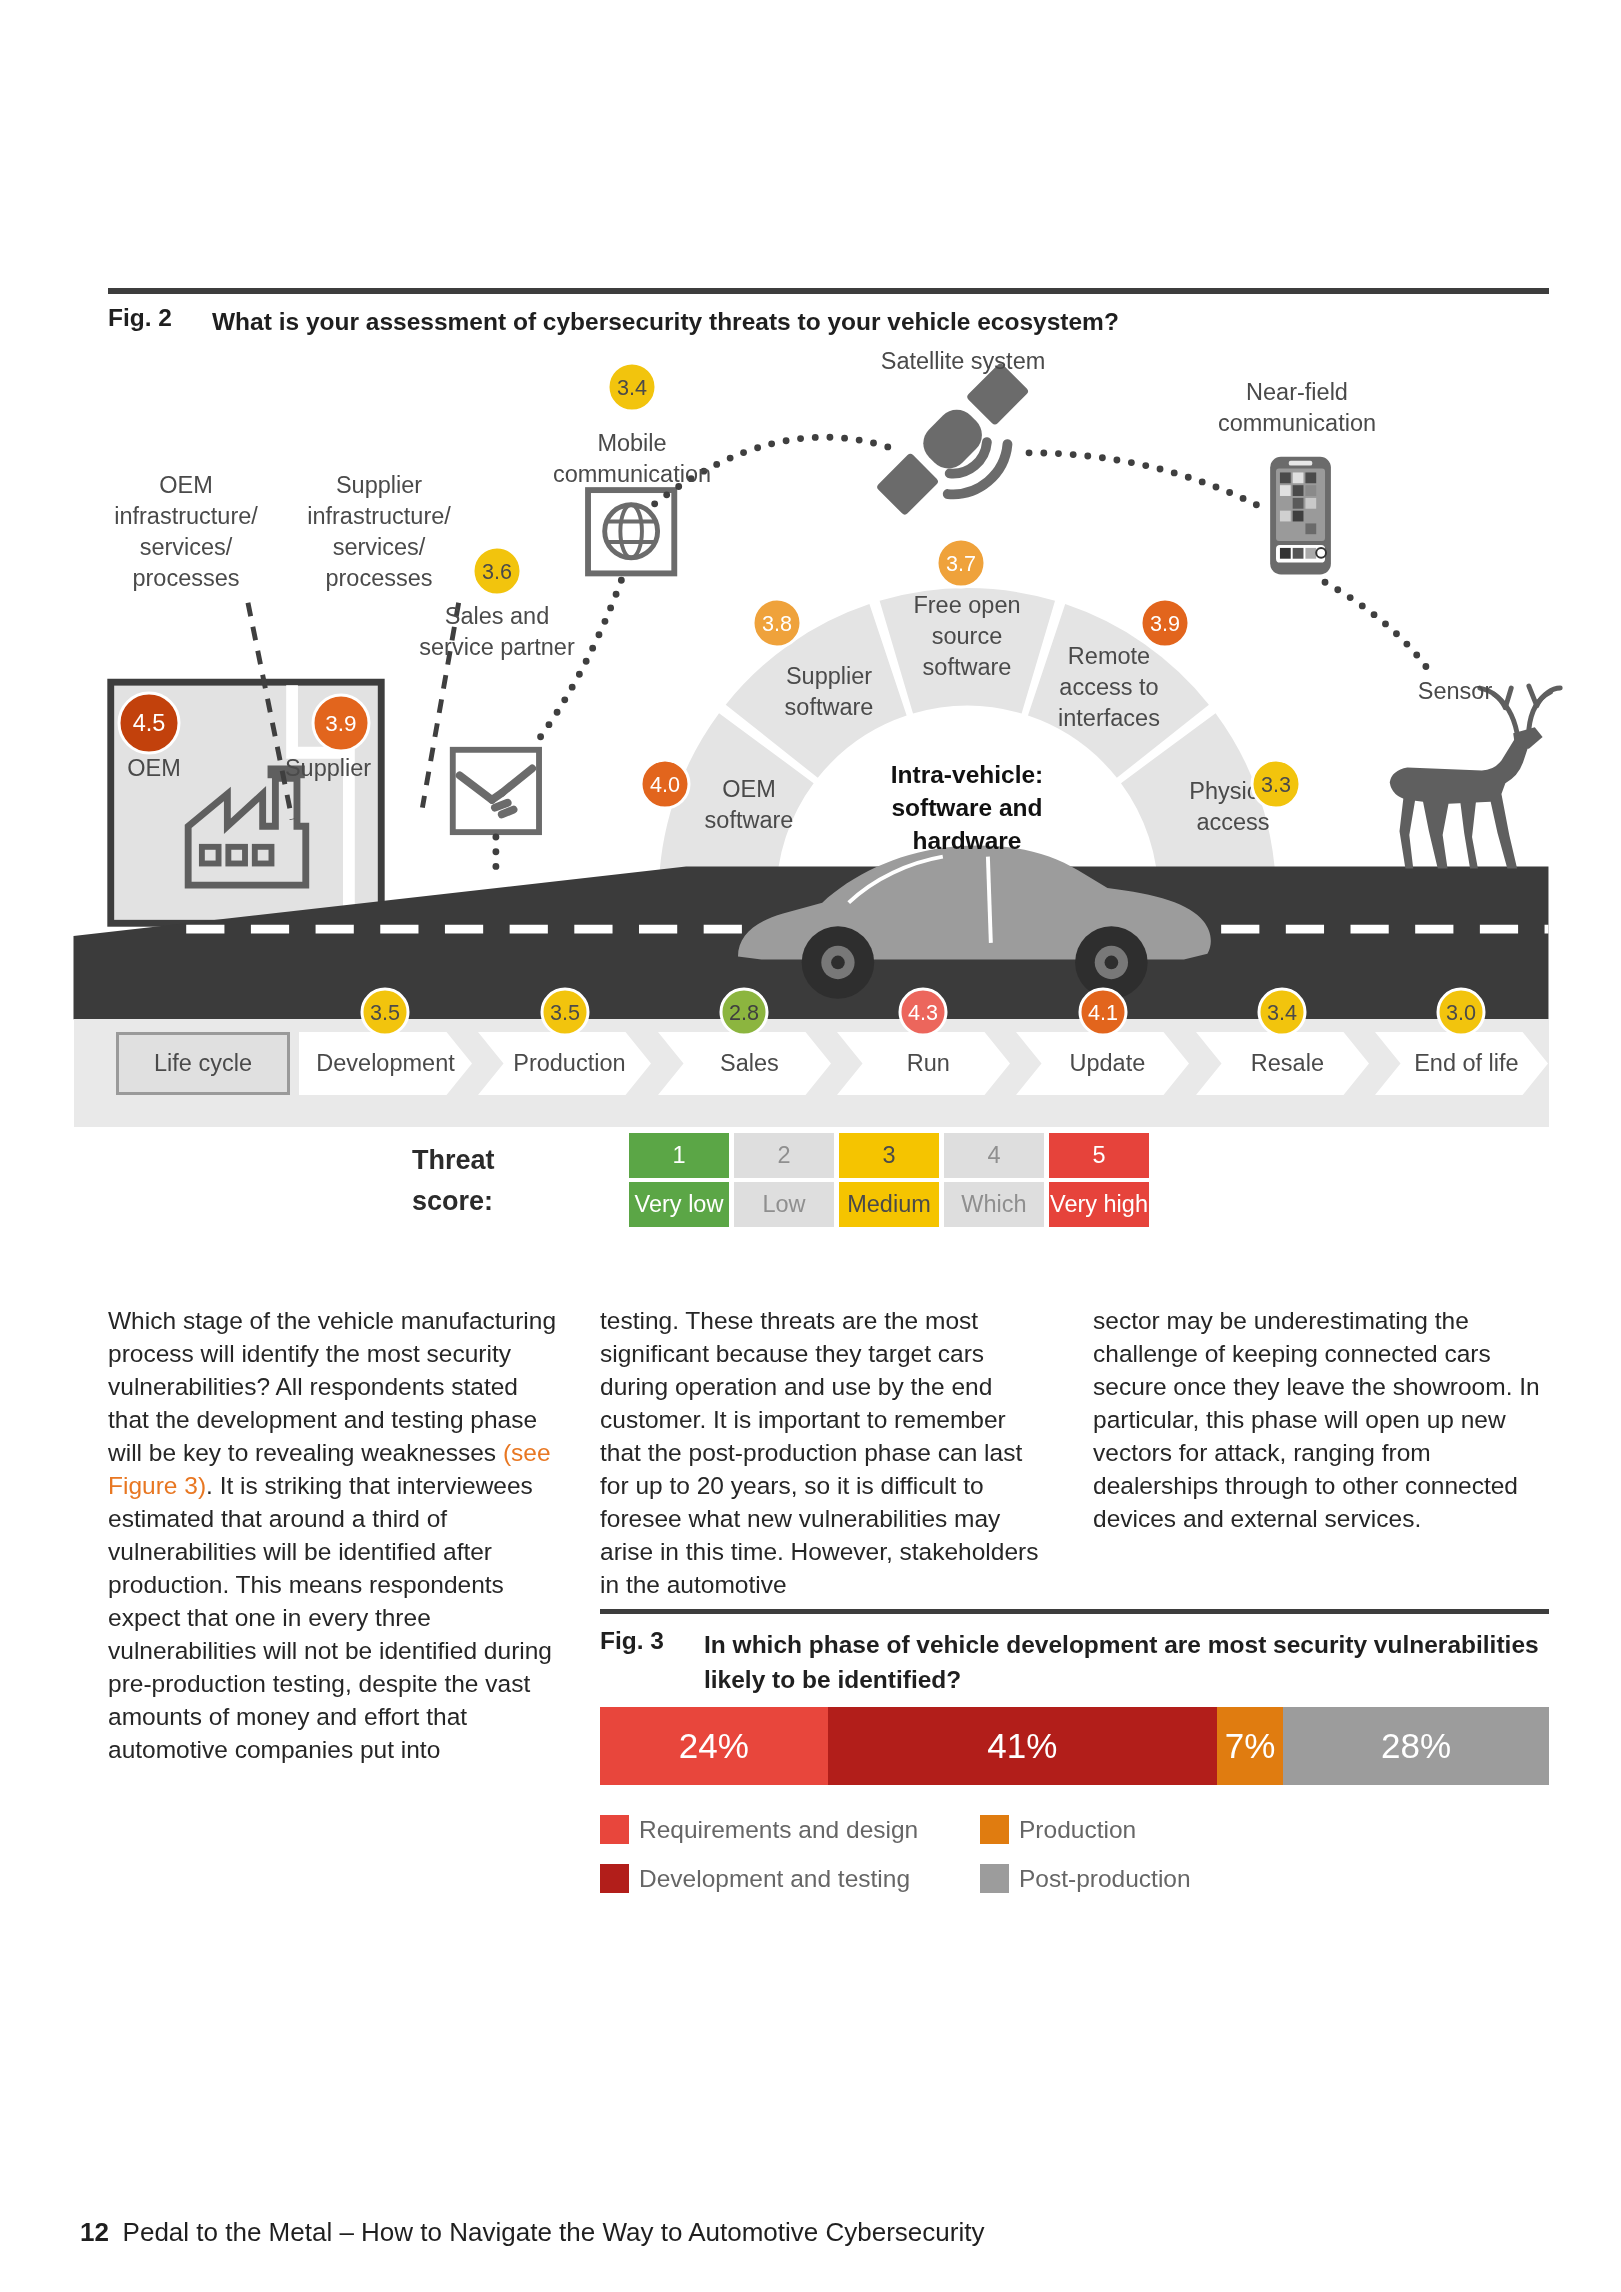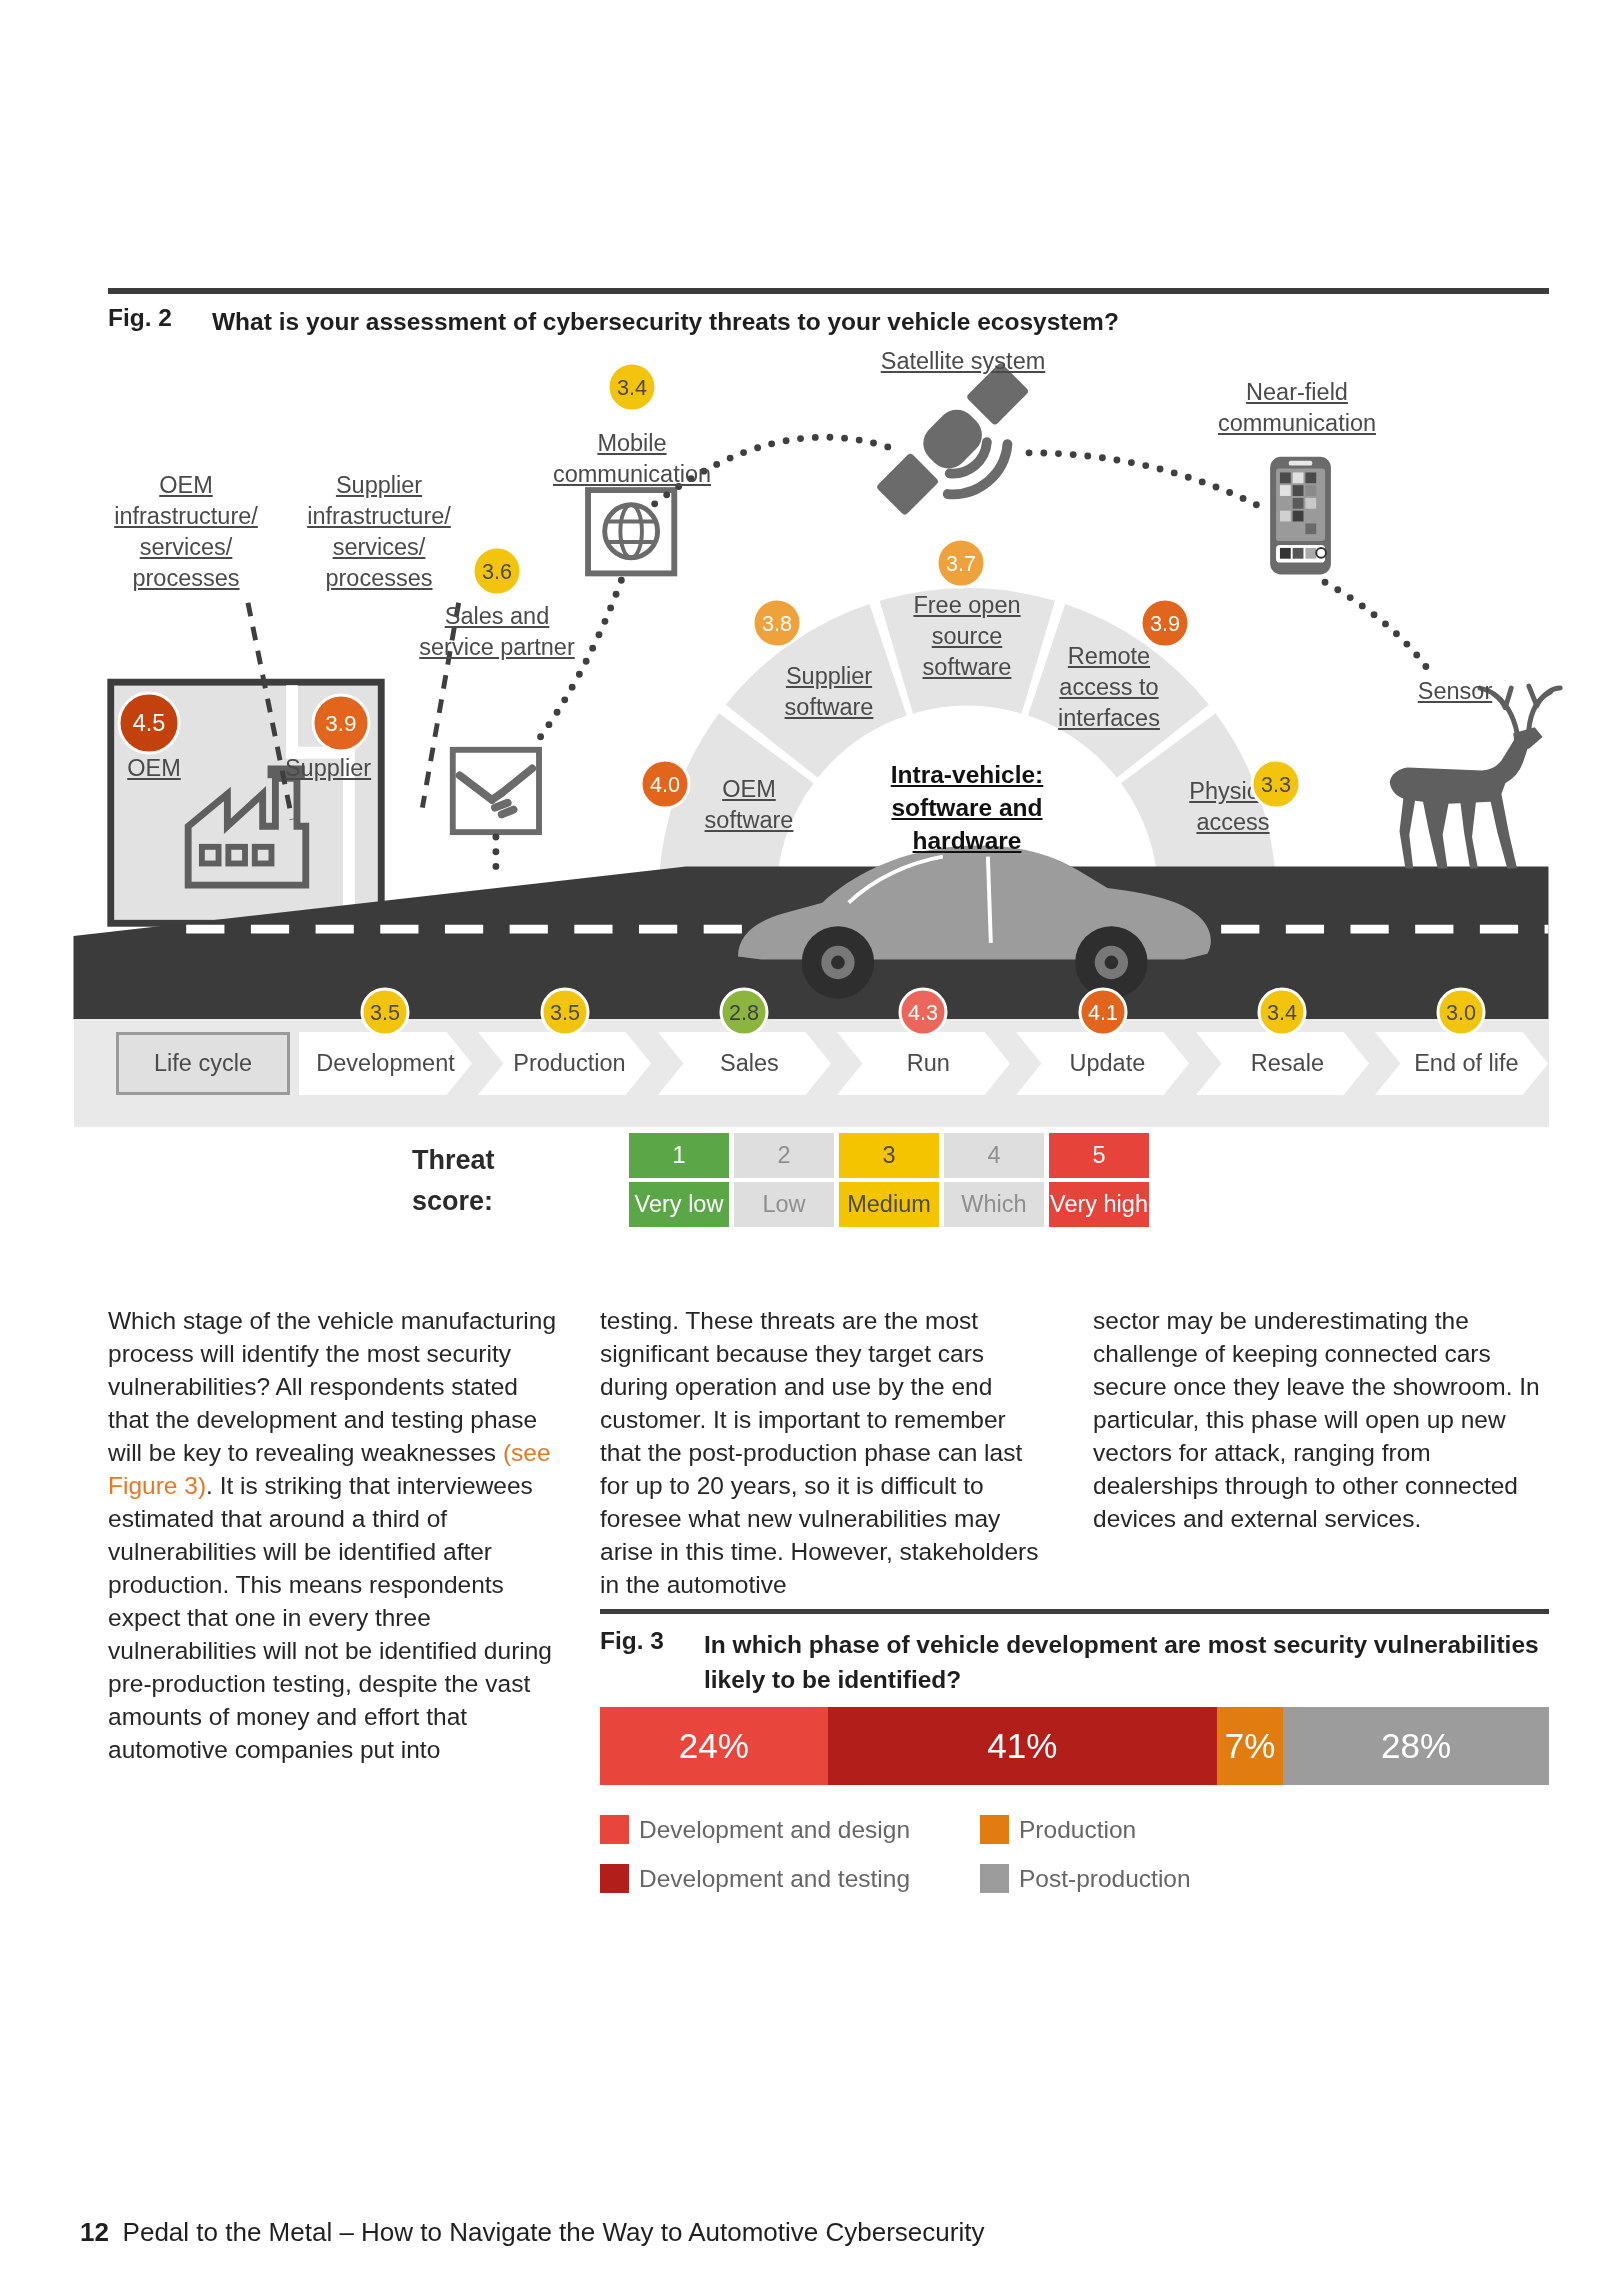--- a/index.html
+++ b/index.html
@@ -4,21 +4,21 @@
 <style>
   html,body{margin:0;padding:0;background:#fff;}
   .page{position:relative;width:1621px;height:2293px;background:#fff;overflow:hidden;
         font-family:"Liberation Sans",sans-serif;color:#222;}
   .rule{position:absolute;background:#3d3d3d;height:5.9px;}
   .fig-label{position:absolute;font-size:24.5px;font-weight:bold;color:#1f1f1f;}
   .fig-title{position:absolute;font-size:24.5px;font-weight:bold;color:#1f1f1f;line-height:35px;}
   svg.layer{position:absolute;left:0;top:0;}
   
   .dlabel{position:absolute;transform:translateX(-50%);text-align:center;font-size:23.5px;
-          line-height:31px;color:#4a4a4a;white-space:pre-line;text-decoration:underline;}
+          line-height:31px;color:#4a4a4a;white-space:pre-line;}
   .dlabel.bold{font-weight:bold;color:#111;font-size:24.5px;line-height:33px;}
   
   .badge{position:absolute;transform:translate(-50%,-50%);width:51px;height:51px;border-radius:50%;
          border:3.9px solid #fff;box-sizing:border-box;display:flex;align-items:center;justify-content:center;
          font-size:21.6px;}
   .badge.xl{width:63px;height:63px;font-size:23.5px;}
   .badge.lg{width:59px;height:59px;font-size:22.5px;}
   .badge.lc{width:49px;height:49px;}
   .c-yellow{background:#f2c40d;color:#4a4a4a;}
   .c-green{background:#8cb53f;color:#3f3f3f;}
@@ -292,21 +292,21 @@
       </div>
     <div class="f3seg f3s2" style="width: 7%;">
         <span>7%</span>
       </div>
     <div class="f3seg f3s3" style="width: 28%;">
         <span>28%</span>
       </div>
   </div>
 
   <div class="lg-sq f3s0" style="left:600px;top:1815px;"></div>
-  <div class="lg-txt" style="left:639px;top:1815px;">Development and design</div>
+  <div class="lg-txt" style="left:639px;top:1815px;">Requirements and design</div>
   <div class="lg-sq f3s2" style="left:980px;top:1815px;"></div>
   <div class="lg-txt" style="left:1019px;top:1815px;">Production</div>
   <div class="lg-sq f3s1" style="left:600px;top:1864px;"></div>
   <div class="lg-txt" style="left:639px;top:1864px;">Development and testing</div>
   <div class="lg-sq f3s3" style="left:980px;top:1864px;"></div>
   <div class="lg-txt" style="left:1019px;top:1864px;">Post-production</div>
 
   <div class="footer">
     <span class="pg">12</span><span>Pedal to the Metal – How to Navigate the Way to Automotive Cybersecurity</span>
   </div>

